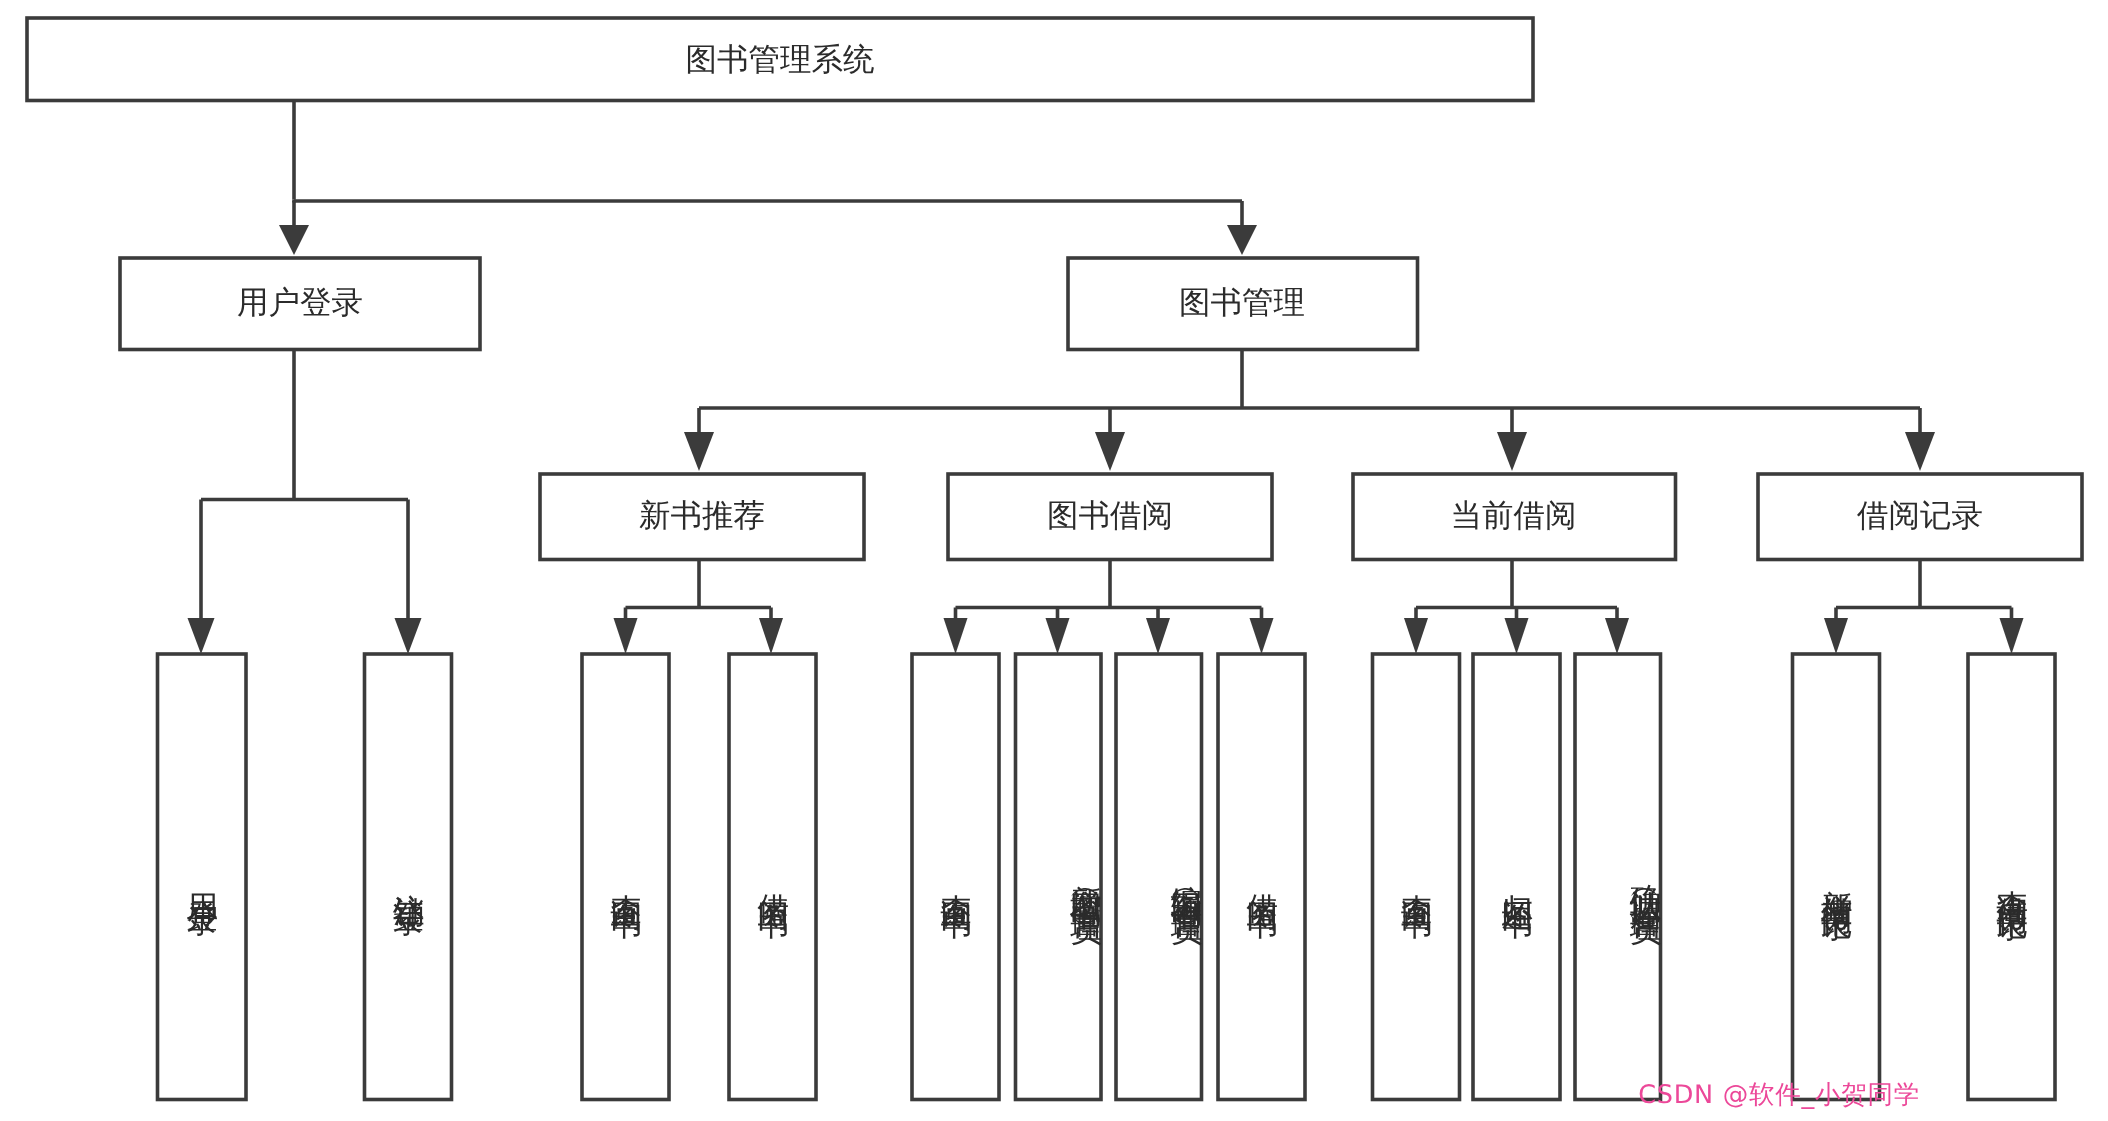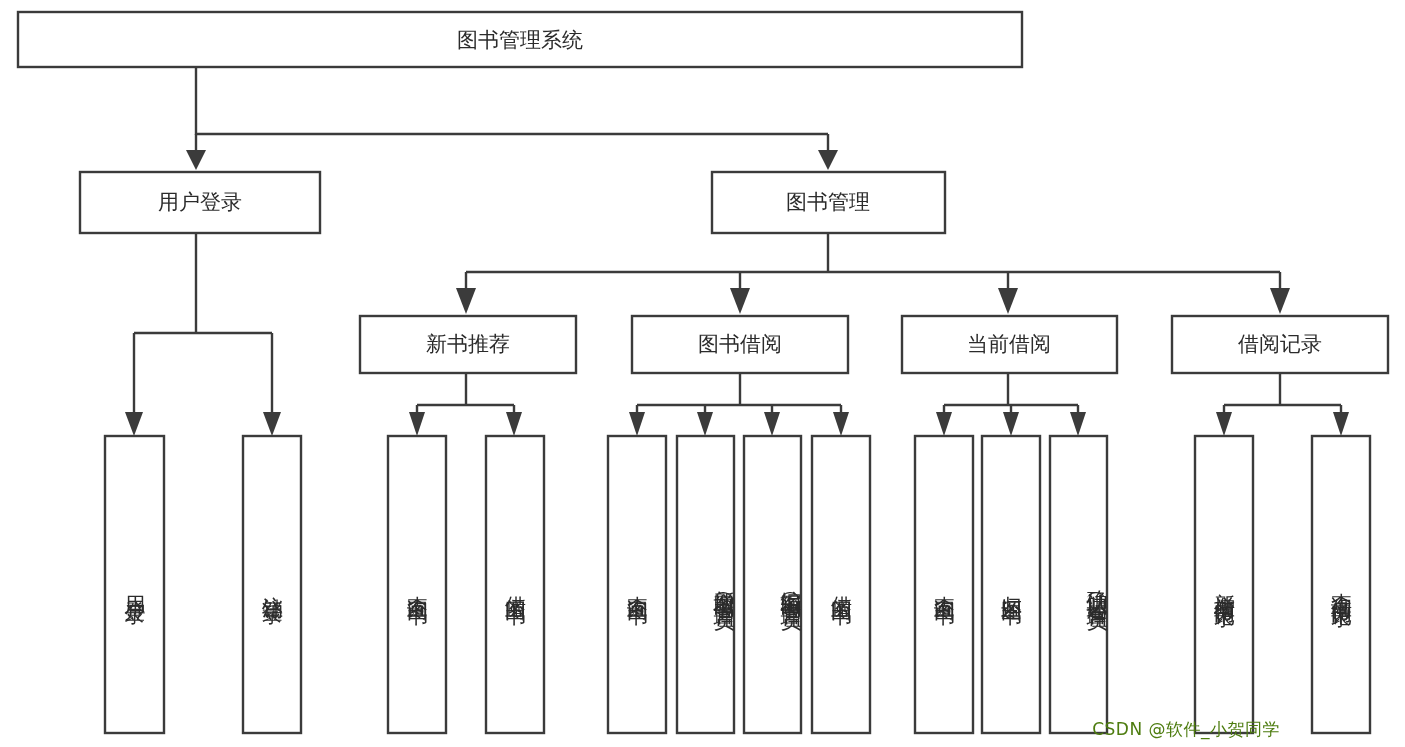--- a/index.html
+++ b/index.html
@@ -65,21 +65,21 @@
     white-space: nowrap;
   }
   .vert-text.centered {
     align-items: center;
   }
   .watermark {
     position: absolute;
     right: 8px;
     bottom: 6px;
     font-size: 17px;
-    color: #4d7c0f;
+    color: #ec4899;
     font-family: "DejaVu Sans", "Liberation Sans", sans-serif;
     letter-spacing: 0.5px;
     white-space: nowrap;
   }
 </style>
 </head>
 <body>
 
 <div id="diagram-root">
 

